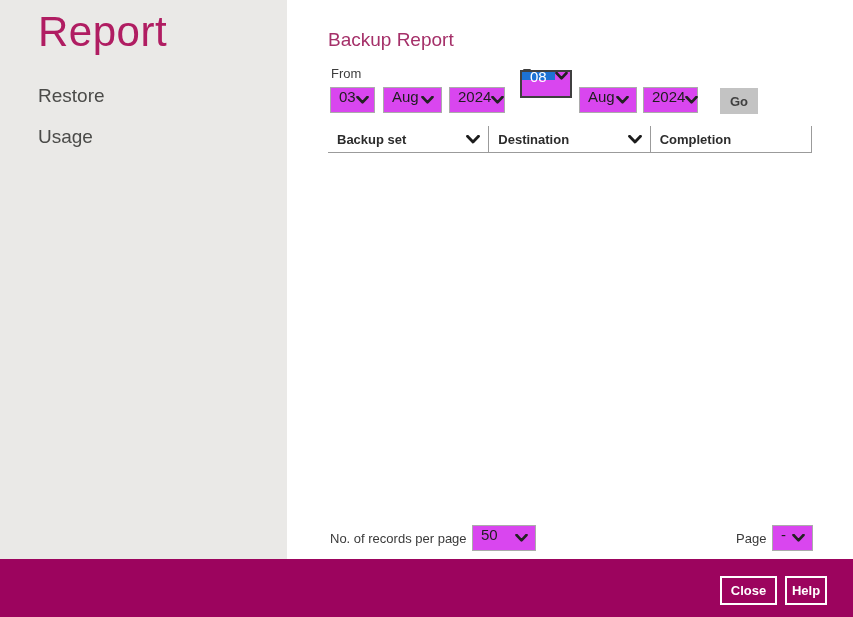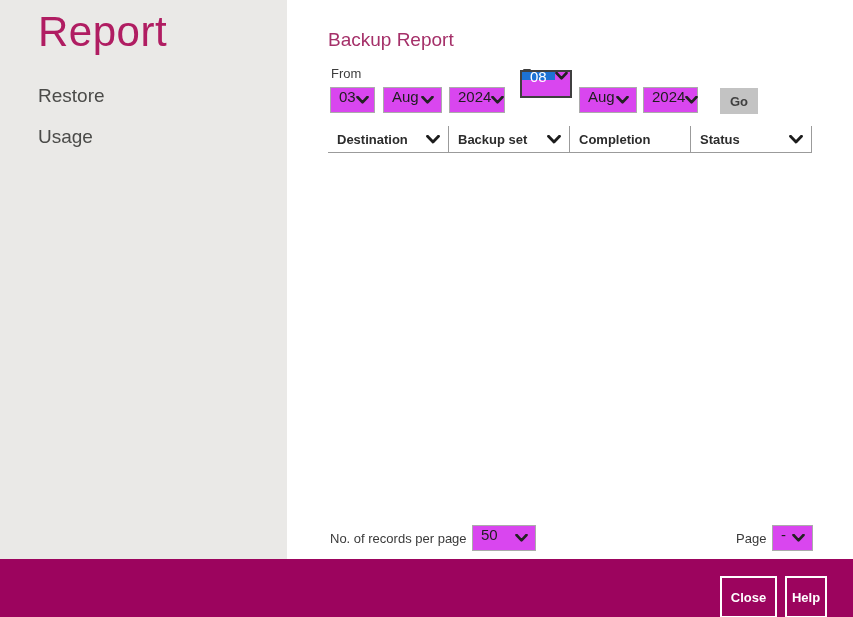--- a/index.html
+++ b/index.html
@@ -109,21 +109,21 @@
   .select.sel-records { left:185px; top:525px; width:64px; height:26px; }
   .select.sel-page    { left:485px; top:525px; width:41px; height:26px; }
 
   
   .footer {
     position:absolute; left:0; top:559px;
     width:853px; height:58px;
     background:#9c045e;
   }
   .footer-button {
-    position:absolute; top:17px; height:42px;
+    position:absolute; top:17px; height:29px;
     background:transparent;
     border:2px solid #ffffff;
     color:#ffffff; font-family:"Liberation Sans", sans-serif;
     font-size:13px; font-weight:600;
     display:flex; align-items:center; justify-content:center;
     cursor:pointer;
   }
   .btn-close { left:720px; width:57px; }
   .btn-help  { left:785px; width:42px; }
 </style>
@@ -196,46 +196,38 @@
       <span class="chev">
         <svg width="13" height="8" viewBox="0 0 13 8">
             <path d="M1.5 1 L6.5 6.3 L11.5 1" fill="none" stroke="#222" stroke-width="2.6" stroke-linecap="round" stroke-linejoin="round"></path>
           </svg>
       </span>
     </div>
 
     <button class="go-button">Go</button>
 
     <div class="table-header">
+      <div class="th">
+        <span>Backup set</span>
+        <span class="chev">
+          <svg width="14" height="9" viewBox="0 0 14 9">
+              <path d="M1.5 1.2 L7 7 L12.5 1.2" fill="none" stroke="#1c1c1c" stroke-width="2.8" stroke-linecap="round" stroke-linejoin="round"></path>
+            </svg>
+        </span>
+      </div>
       <div class="th">
         <span>Destination</span>
         <span class="chev">
           <svg width="14" height="9" viewBox="0 0 14 9">
               <path d="M1.5 1.2 L7 7 L12.5 1.2" fill="none" stroke="#1c1c1c" stroke-width="2.8" stroke-linecap="round" stroke-linejoin="round"></path>
             </svg>
         </span>
       </div>
       <div class="th">
-        <span>Backup set</span>
-        <span class="chev">
-          <svg width="14" height="9" viewBox="0 0 14 9">
-              <path d="M1.5 1.2 L7 7 L12.5 1.2" fill="none" stroke="#1c1c1c" stroke-width="2.8" stroke-linecap="round" stroke-linejoin="round"></path>
-            </svg>
-        </span>
-      </div>
-      <div class="th">
         <span>Completion</span>
-      </div>
-      <div class="th">
-        <span>Status</span>
-        <span class="chev">
-          <svg width="14" height="9" viewBox="0 0 14 9">
-              <path d="M1.5 1.2 L7 7 L12.5 1.2" fill="none" stroke="#1c1c1c" stroke-width="2.8" stroke-linecap="round" stroke-linejoin="round"></path>
-            </svg>
-        </span>
       </div>
     </div>
 
     <div class="pg-label lbl-records">No. of records per page</div>
     <div class="select sel-records">
       <span class="sel-val">50</span>
       <span class="chev">
         <svg width="13" height="8" viewBox="0 0 13 8">
             <path d="M1.5 1 L6.5 6.3 L11.5 1" fill="none" stroke="#222" stroke-width="2.6" stroke-linecap="round" stroke-linejoin="round"></path>
           </svg>

